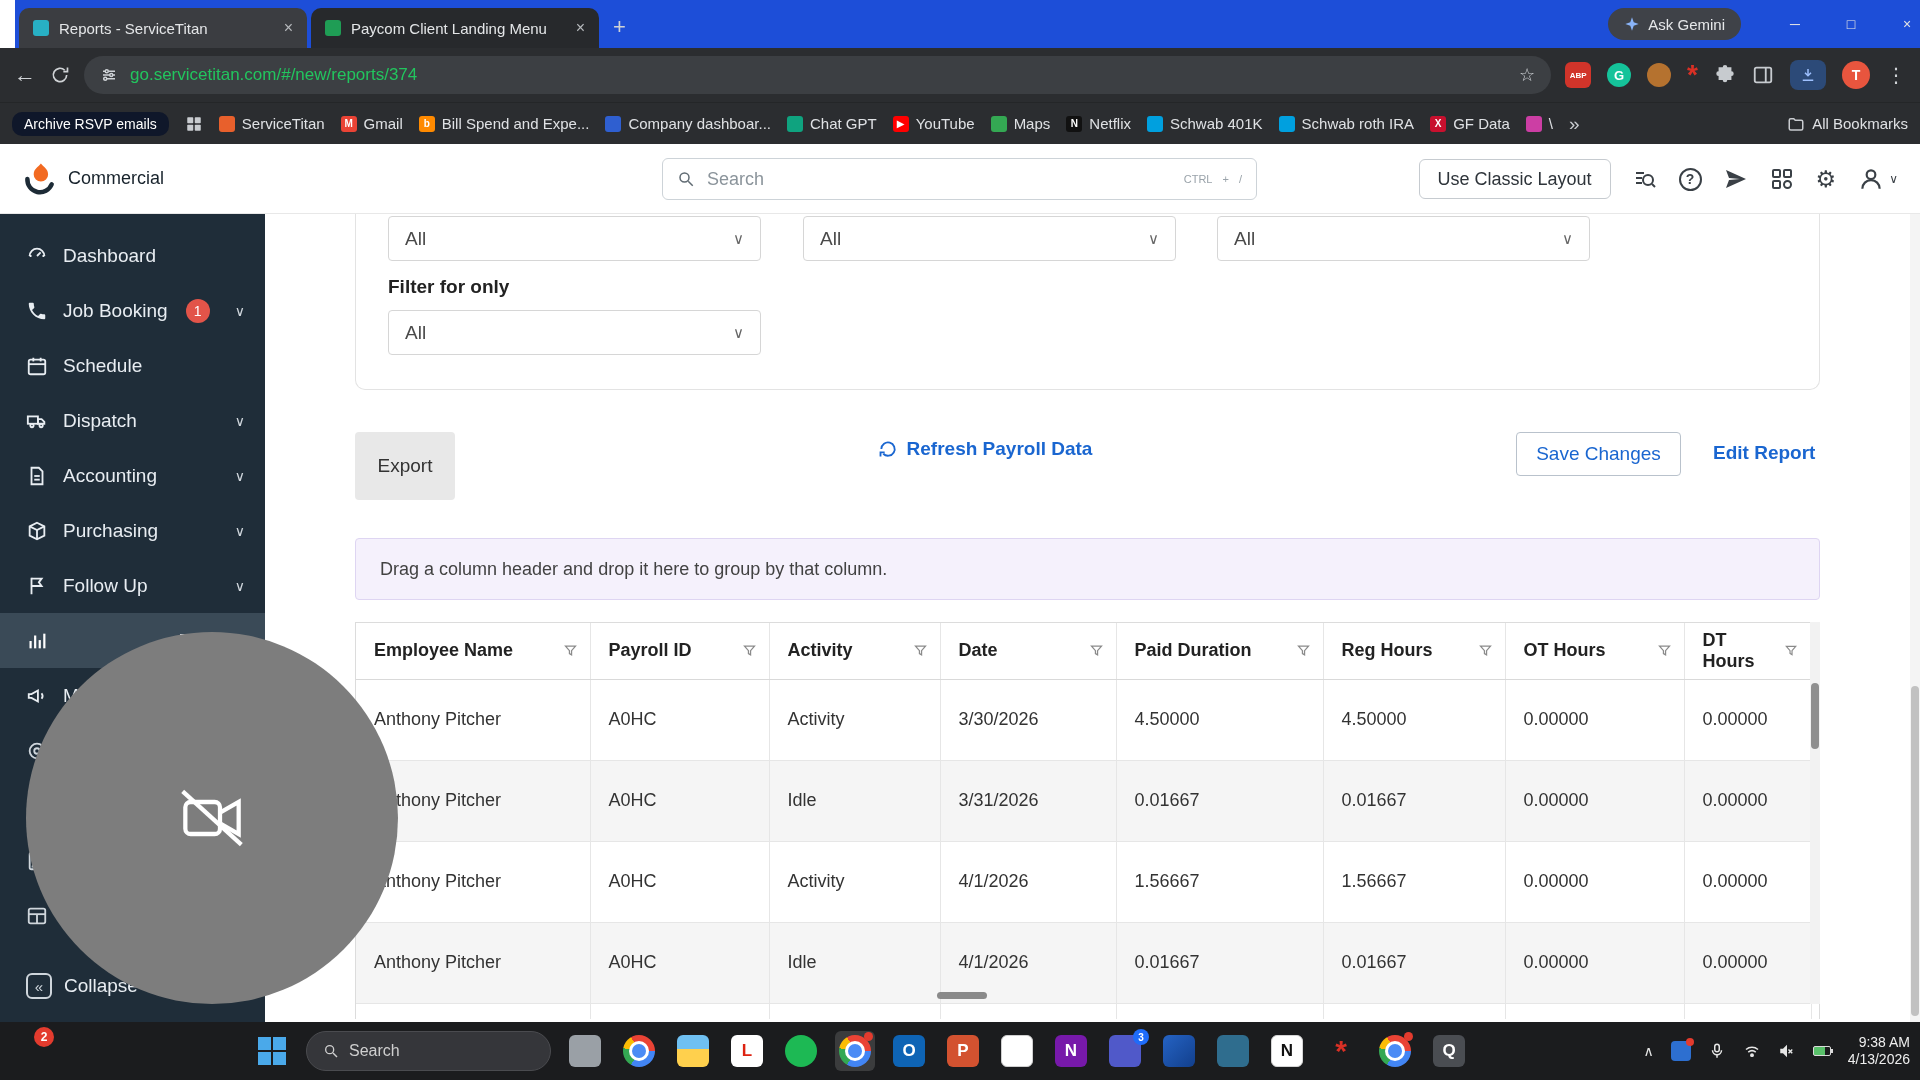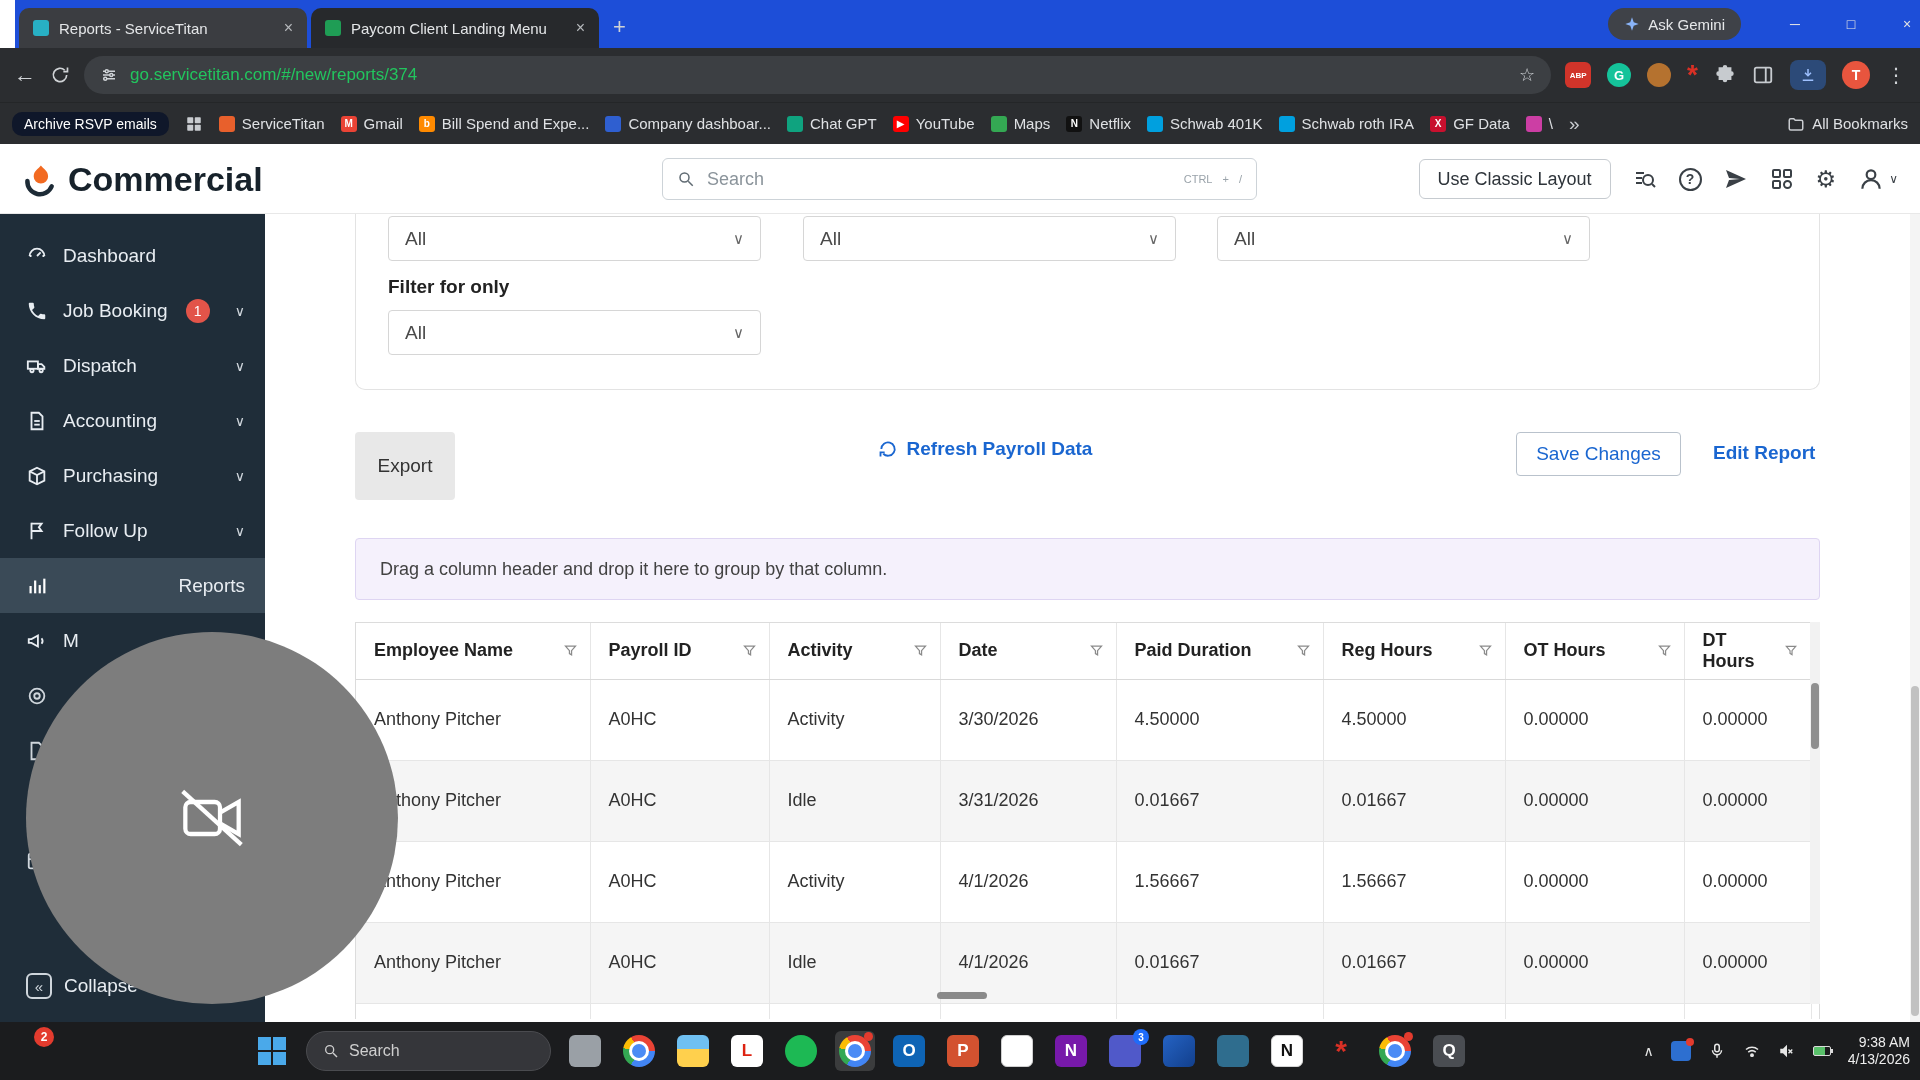--- a/index.html
+++ b/index.html
@@ -40,21 +40,21 @@
   .bmbar { position:absolute; left:0; top:102px; width:1920px; height:42px; background:#2b2d30; display:flex; align-items:center; gap:16px; padding:0 12px; border-top:1px solid #242628; }
   .bm-pill { background:#0f172a; border-radius:10px; color:#fff; font-size:14px; padding:4px 12px; white-space:nowrap; }
   .bm { display:flex; align-items:center; gap:7px; color:#dfe1e4; font-size:15px; white-space:nowrap; cursor:pointer; }
   .bm-fav { width:16px; height:16px; border-radius:3px; color:#fff; font-size:10px; font-weight:bold; display:flex; align-items:center; justify-content:center; }
   .bm-overflow { color:#c9ccd0; font-size:19px; }
   .bm-spacer { flex:1; }
 
   
   .appheader { position:absolute; left:0; top:144px; width:1920px; height:70px; background:#fff; border-bottom:1px solid #e8e8e8; }
   .logo-wrap { position:absolute; left:22px; top:16px; display:flex; align-items:center; gap:10px; }
-  .brand { font-size:34px; font-weight:bold; color:#17222b;text-align:center; }
+  .brand { font-size:18px; font-weight:normal; color:#17222b;text-align:center; }
   .app-search { position:absolute; left:662px; top:14px; width:595px; height:42px; border:1px solid #cdd3d8; border-radius:6px; display:flex; align-items:center; gap:12px; padding:0 14px; }
   .app-search-text { color:#8b949b; font-size:18px; flex:1; }
   .shortcut { display:flex; gap:10px; color:#9aa3aa; font-size:11px; }
   .hdr-right { position:absolute; right:22px; top:14px; height:42px; display:flex; align-items:center; gap:22px; }
   .classic-btn { border:1px solid #c6cbd0; border-radius:6px; height:40px; padding:0 18px; font-size:18px; color:#2e343a; display:flex; align-items:center; cursor:pointer; background:#fff; }
   .hicon { color:#3a4046; display:flex; align-items:center; }
   .gear-glyph { font-size:23px; color:#3a4046; }
   .help-circle { width:23px; height:23px; border:2px solid #3a4046; border-radius:50%; font-size:14px; font-weight:bold; color:#3a4046; display:flex; align-items:center; justify-content:center; }
   .prof { display:flex; align-items:center; gap:5px; }
   .chev-sm { font-size:12px; color:#3a4046; }
@@ -341,20 +341,29 @@
         </svg>
       <span class="si-label">Dashboard</span>
     </div>
     <div class="si">
       <svg width="22" height="22" viewBox="0 0 24 24" fill="#e8edf2">
           <path d="M6.6 10.8c1.4 2.8 3.8 5.1 6.6 6.6l2.2-2.2c.3-.3.7-.4 1-.2 1.1.4 2.3.6 3.6.6.6 0 1 .4 1 1V20c0 .6-.4 1-1 1C10.8 21 3 13.2 3 4c0-.6.4-1 1-1h3.5c.6 0 1 .4 1 1 0 1.2.2 2.4.6 3.6.1.3 0 .7-.2 1l-2.3 2.2z"></path>
         </svg>
       <span class="si-label">Job Booking</span>
       <span class="si-badge">1</span>
       <span class="si-chev">∨</span>
+    </div>
+    <div class="si">
+      <svg width="22" height="22" viewBox="0 0 24 24" fill="none" stroke="#e8edf2" stroke-width="2">
+          <rect x="3" y="5" width="18" height="16" rx="2"></rect>
+          <line x1="3" y1="10" x2="21" y2="10"></line>
+          <line x1="8" y1="3" x2="8" y2="7"></line>
+          <line x1="16" y1="3" x2="16" y2="7"></line>
+        </svg>
+      <span class="si-label">Schedule</span>
     </div>
     <div class="si">
       <svg width="22" height="22" viewBox="0 0 24 24" fill="none" stroke="#e8edf2" stroke-width="2">
           <rect x="2" y="7" width="11" height="8"></rect>
           <path d="M13 10h4l3 3v2h-7z"></path>
           <circle cx="6.5" cy="17" r="1.8"></circle>
           <circle cx="16.5" cy="17" r="1.8"></circle>
         </svg>
       <span class="si-label">Dispatch</span>
       <span class="si-chev">∨</span>

